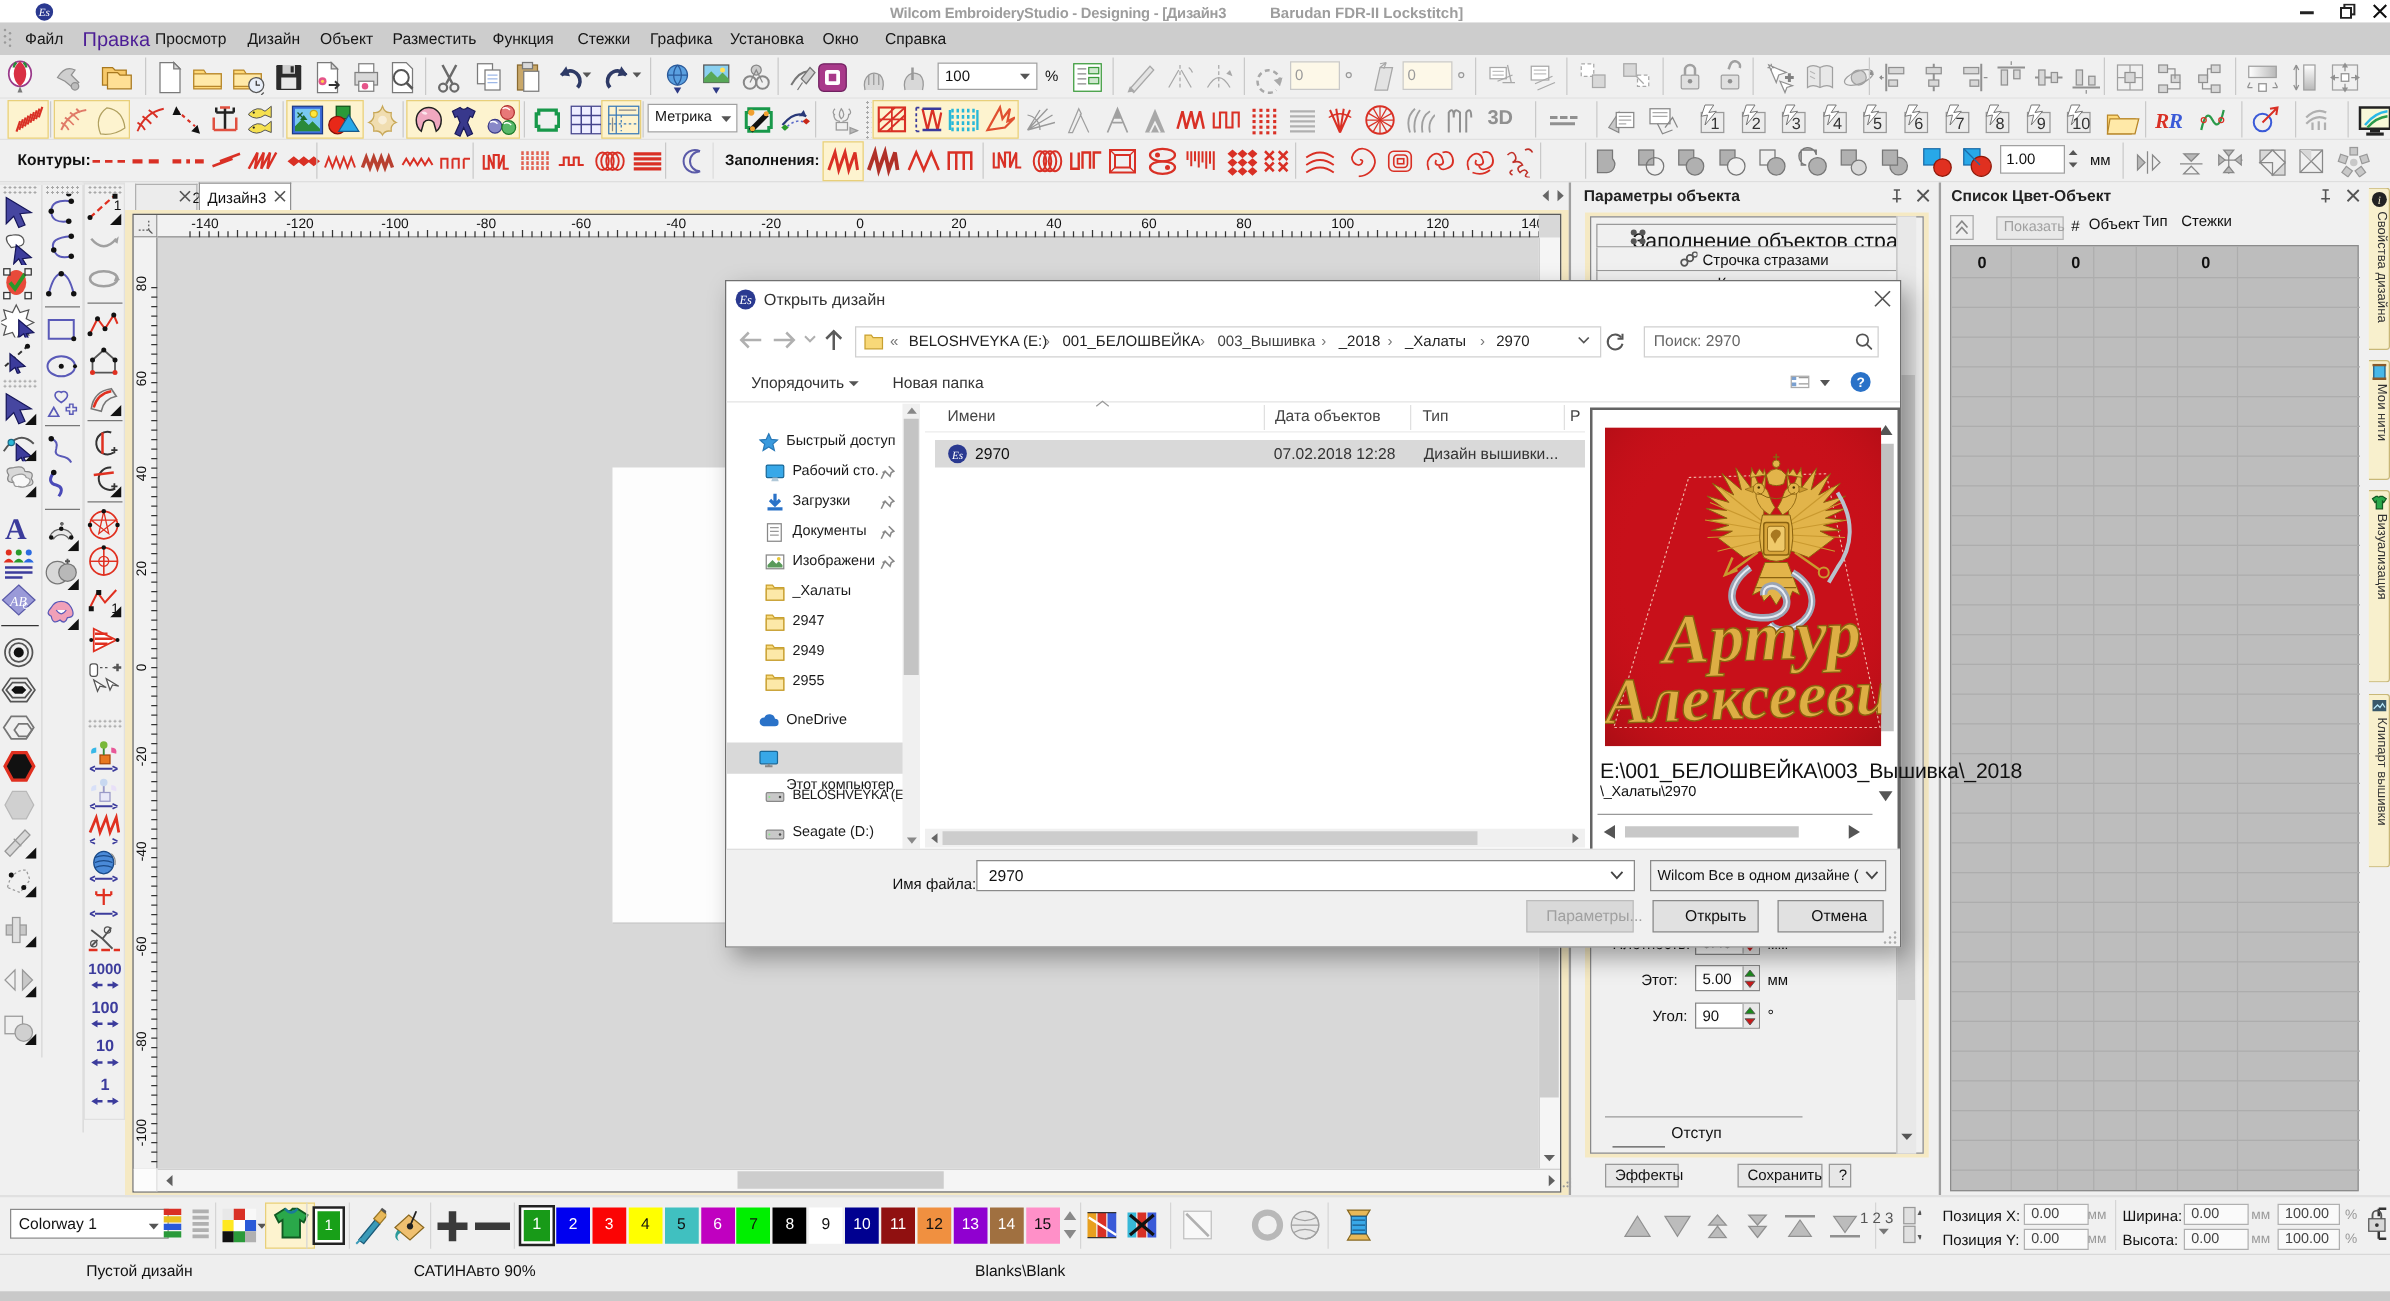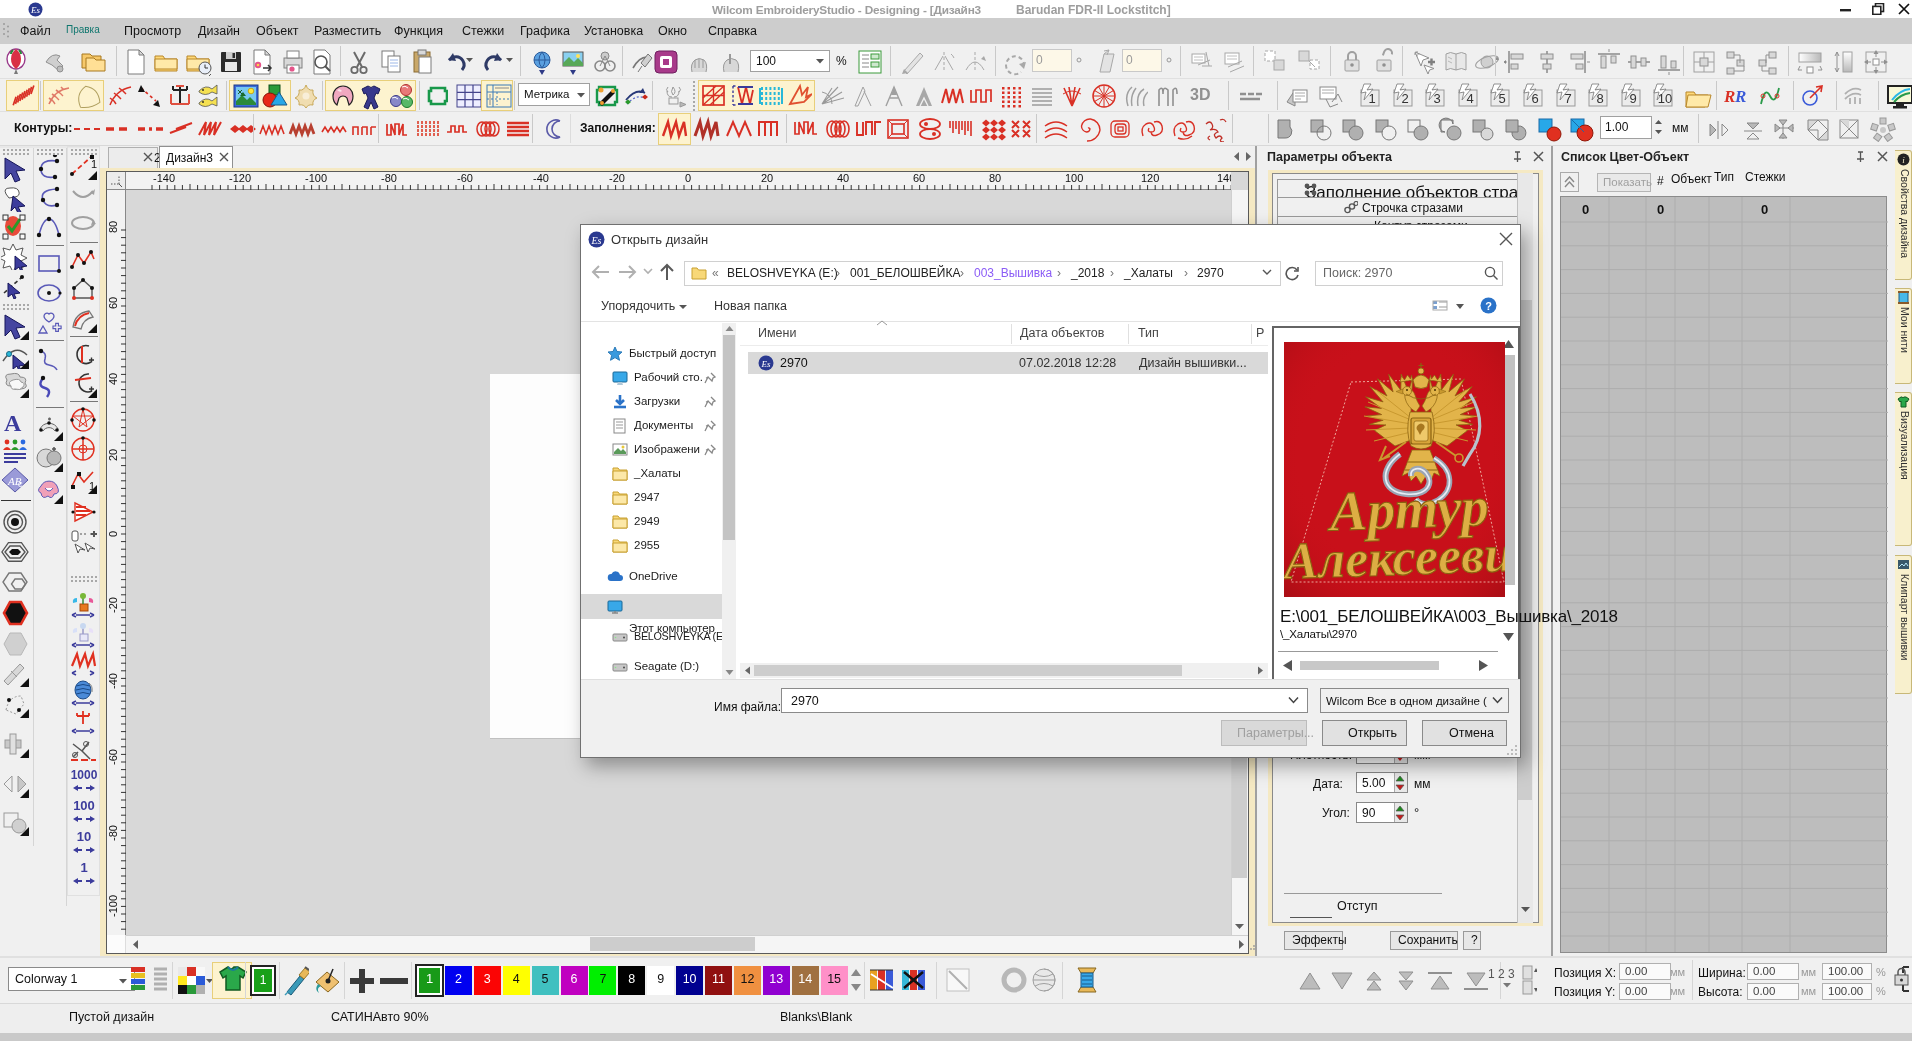--- a/index.html
+++ b/index.html
@@ -27,21 +27,21 @@
 <div class="a" style="left:0px;top:18px;width:1912px;height:26px;background:#cdcdcd;"></div>
 <svg class="a" style="left:2px;top:22px;" width="8" height="18" viewBox="0 0 8 18">
       <circle cx="2" cy="2" r="1" fill="#9a9a9a"></circle>
       <circle cx="2" cy="7" r="1" fill="#9a9a9a"></circle>
       <circle cx="2" cy="12" r="1" fill="#9a9a9a"></circle>
       <circle cx="6" cy="4.5" r="1" fill="#9a9a9a"></circle>
       <circle cx="6" cy="9.5" r="1" fill="#9a9a9a"></circle>
       <circle cx="6" cy="14.5" r="1" fill="#9a9a9a"></circle>
     </svg>
 <div class="a t" style="left:20px;top:24px;font-size:12.5px;color:#151515;">Файл</div>
-<div class="a t" style="left:66px;top:24px;font-size:10px;color:#0f766e;text-align:center;">Правка</div>
+<div class="a t" style="left:66px;top:24px;font-size:16px;color:#4c1d95;text-align:center;">Правка</div>
 <div class="a t" style="left:124px;top:24px;font-size:12.5px;color:#151515;">Просмотр</div>
 <div class="a t" style="left:198px;top:24px;font-size:12.5px;color:#151515;">Дизайн</div>
 <div class="a t" style="left:256px;top:24px;font-size:12.5px;color:#151515;">Объект</div>
 <div class="a t" style="left:314px;top:24px;font-size:12.5px;color:#151515;">Разместить</div>
 <div class="a t" style="left:394px;top:24px;font-size:12.5px;color:#151515;">Функция</div>
 <div class="a t" style="left:462px;top:24px;font-size:12.5px;color:#151515;">Стежки</div>
 <div class="a t" style="left:520px;top:24px;font-size:12.5px;color:#151515;">Графика</div>
 <div class="a t" style="left:584px;top:24px;font-size:12.5px;color:#151515;">Установка</div>
 <div class="a t" style="left:658px;top:24px;font-size:12.5px;color:#151515;">Окно</div>
 <div class="a t" style="left:708px;top:24px;font-size:12.5px;color:#151515;">Справка</div>
@@ -1594,21 +1594,21 @@
     </div>
 <div class="a t" style="left:1290px;top:748px;font-size:12px;">Плотность:</div>
 <div class="a" style="left:1356px;top:743px;width:52px;height:21px;background:#fff;border:1px solid #888;"></div>
 <div class="a t" style="left:1362px;top:747px;font-size:12px;">0.40</div>
 <div class="a" style="left:1394px;top:744px;width:13px;height:19px;background:#e8e8e8;border-left:1px solid #aaa;"></div>
 <svg class="a" style="left:1395px;top:746px;" width="10" height="16" viewBox="0 0 10 16">
       <path d="M5,1 l4,5 h-8 Z" fill="#1a8a1a"></path>
       <path d="M5,15 l4,-5 h-8 Z" fill="#c81a1a"></path>
     </svg>
 <div class="a t" style="left:1414px;top:748px;font-size:12px;">мм</div>
-<div class="a t" style="left:1313px;top:777px;font-size:12px;">Дата:</div>
+<div class="a t" style="left:1313px;top:777px;font-size:12px;">Этот:</div>
 <div class="a" style="left:1356px;top:772px;width:52px;height:21px;background:#fff;border:1px solid #888;"></div>
 <div class="a t" style="left:1362px;top:776px;font-size:12px;">5.00</div>
 <div class="a" style="left:1394px;top:773px;width:13px;height:19px;background:#e8e8e8;border-left:1px solid #aaa;"></div>
 <svg class="a" style="left:1395px;top:775px;" width="10" height="16" viewBox="0 0 10 16">
       <path d="M5,1 l4,5 h-8 Z" fill="#1a8a1a"></path>
       <path d="M5,15 l4,-5 h-8 Z" fill="#c81a1a"></path>
       <path d="M5,1 l4,5 h-8 Z M5,15 l4,-5 h-8 Z" fill="none" stroke="#555" stroke-width="0.7"></path>
     </svg>
 <div class="a t" style="left:1414px;top:777px;font-size:12px;">мм</div>
 <div class="a t" style="left:1322px;top:806px;font-size:12px;">Угол:</div>
@@ -1957,21 +1957,21 @@
     </svg>
 <div class="a" style="left:684px;top:261px;width:597px;height:25px;background:#fff;border:1px solid #d0d0d0;"></div>
 <svg class="a" style="left:691px;top:266px;" width="16" height="14" viewBox="0 0 16 14">
       <path d="M1,2 h5 l1.5,2 H15 v9 H1 Z" fill="#f8d878" stroke="#c8a030"></path>
     </svg>
 <div class="a t" style="left:712px;top:266px;font-size:12px;color:#777;">«</div>
 <div class="a t" style="left:727px;top:266px;font-size:12px;color:#222;">BELOSHVEYKA (E:)</div>
 <div class="a t" style="left:836px;top:266px;font-size:12px;color:#777;">›</div>
 <div class="a t" style="left:850px;top:266px;font-size:12px;color:#222;">001_БЕЛОШВЕЙКА</div>
 <div class="a t" style="left:960px;top:266px;font-size:12px;color:#777;">›</div>
-<div class="a t" style="left:974px;top:266px;font-size:12px;color:#8b5cf6;">003_Вышивка</div>
+<div class="a t" style="left:974px;top:266px;font-size:12px;color:#404040;">003_Вышивка</div>
 <div class="a t" style="left:1057px;top:266px;font-size:12px;color:#777;">›</div>
 <div class="a t" style="left:1071px;top:266px;font-size:12px;color:#222;">_2018</div>
 <div class="a t" style="left:1110px;top:266px;font-size:12px;color:#777;">›</div>
 <div class="a t" style="left:1124px;top:266px;font-size:12px;color:#222;">_Халаты</div>
 <div class="a t" style="left:1184px;top:266px;font-size:12px;color:#777;">›</div>
 <div class="a t" style="left:1197px;top:266px;font-size:12px;color:#222;">2970</div>
 <svg class="a" style="left:1262px;top:269px;" width="10" height="8" viewBox="0 0 10 8">
       <path d="M1,1 l4,4 4,-4" stroke="#555" stroke-width="1.4" fill="none"></path>
     </svg>
 <svg class="a" style="left:1284px;top:265px;" width="16" height="16" viewBox="0 0 16 16">

